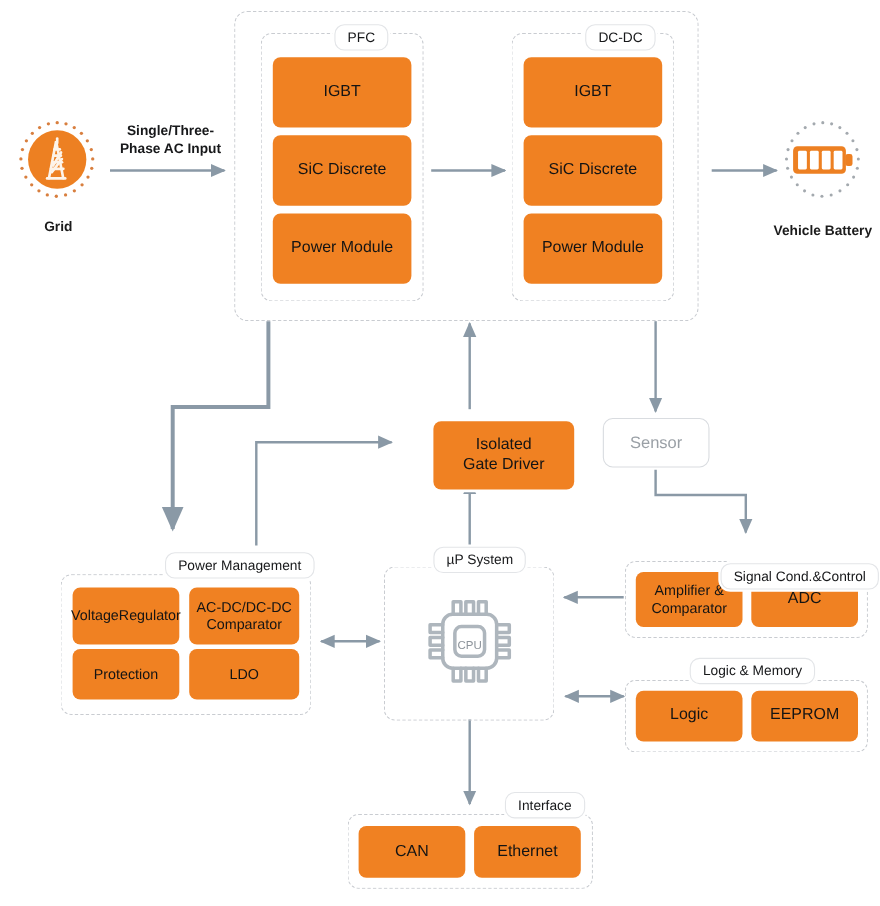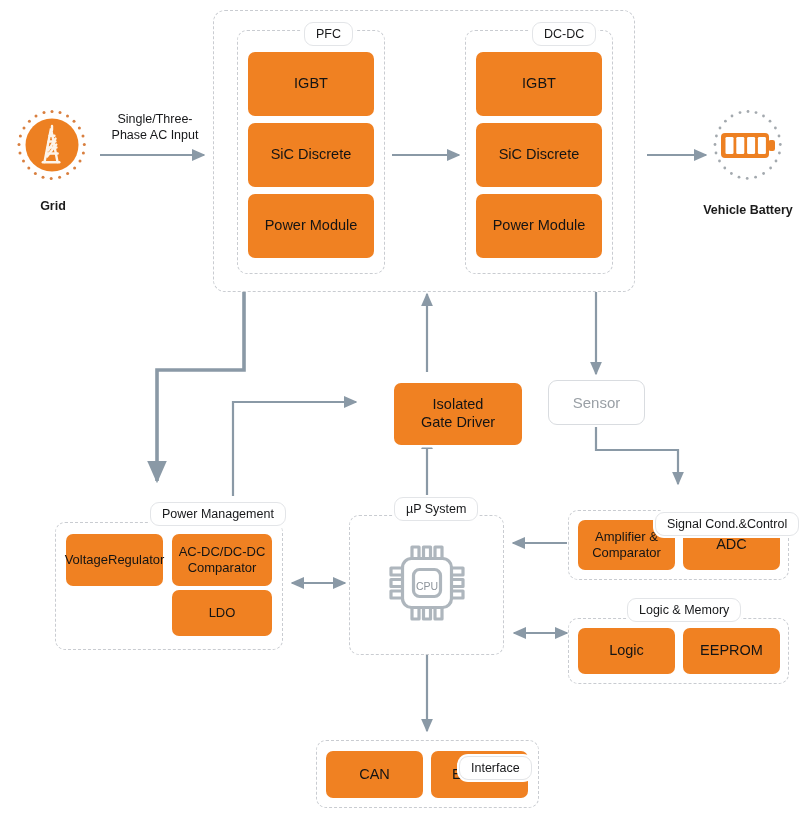--- a/index.html
+++ b/index.html
@@ -31,21 +31,21 @@
   .wbox{position:absolute;background:#ffffff;border:1.4px solid #d9dce0;
         border-radius:9px;display:flex;align-items:center;justify-content:center;
         color:#9aa0a6;font-size:15px;box-sizing:border-box;}
 
   
   .cap{position:absolute;text-align:center;font-size:12.5px;color:#1b1b1b;
        font-weight:bold;white-space:nowrap;}
 
   
   .edgelabel{position:absolute;text-align:center;font-size:12.5px;color:#17181a;
-             font-weight:normal;line-height:1.25;white-space:nowrap;}
+             font-weight:bold;line-height:1.25;white-space:nowrap;}
 
   
   svg.layer{position:absolute;left:0;top:0;width:800px;height:824px;
             pointer-events:none;overflow:visible;}
   svg.layer.under{z-index:1;}
   .ic{position:absolute;z-index:3;}
 </style>
 </head>
 <body>
 
@@ -211,20 +211,21 @@
   <div class="pill" style="left:150px;top:502px;">Power Management</div>
 
   <div class="obox sm" style="left:66px;top:534px;width:97px;height:52px;flex-direction:row;">
     <span>Voltage</span>
     <span>Regulator</span>
   </div>
   <div class="obox sm" style="left:172px;top:534px;width:100px;height:52px;flex-direction:column;">
     <span>AC-DC/DC-DC</span>
     <span>Comparator</span>
   </div>
+  <div class="obox sm" style="left:66px;top:590px;width:97px;height:46px;">Protection</div>
   <div class="obox sm" style="left:172px;top:590px;width:100px;height:46px;">LDO</div>
 
   <div class="abs dashed" style="left:349px;top:515px;width:155px;height:140px;z-index:2;"></div>
   <div class="pill" style="left:394px;top:497px;">µP System</div>
 
   <div class="ic" style="left:382px;top:533px;width:90px;height:100px;">
     <svg width="90" height="100" viewBox="0 0 90 100">
       <g stroke="#aeb6bd" stroke-width="3.2" fill="none" stroke-linecap="round" stroke-linejoin="round">
         <rect x="20.5" y="25.5" width="49" height="49" rx="9"></rect>
         <rect x="31.5" y="36.5" width="27" height="27" rx="6"></rect>
@@ -256,17 +257,17 @@
     <span>Comparator</span>
   </div>
   <div class="obox" style="left:683px;top:520px;width:97px;height:50px;">ADC</div>
 
   <div class="abs dashed" style="left:568px;top:618px;width:221px;height:66px;z-index:2;"></div>
   <div class="pill" style="left:627px;top:598px;">Logic &amp; Memory</div>
   <div class="obox" style="left:578px;top:628px;width:97px;height:46px;">Logic</div>
   <div class="obox" style="left:683px;top:628px;width:97px;height:46px;">EEPROM</div>
 
   <div class="abs dashed" style="left:316px;top:740px;width:223px;height:68px;z-index:2;"></div>
-  <div class="pill" style="left:459px;top:720px;margin-top:36px;">Interface</div>
+  <div class="pill" style="left:459px;top:720px;">Interface</div>
   <div class="obox" style="left:326px;top:751px;width:97px;height:47px;">CAN</div>
   <div class="obox" style="left:431px;top:751px;width:97px;height:47px;">Ethernet</div>
 
 </div>
 
 </body></html>

